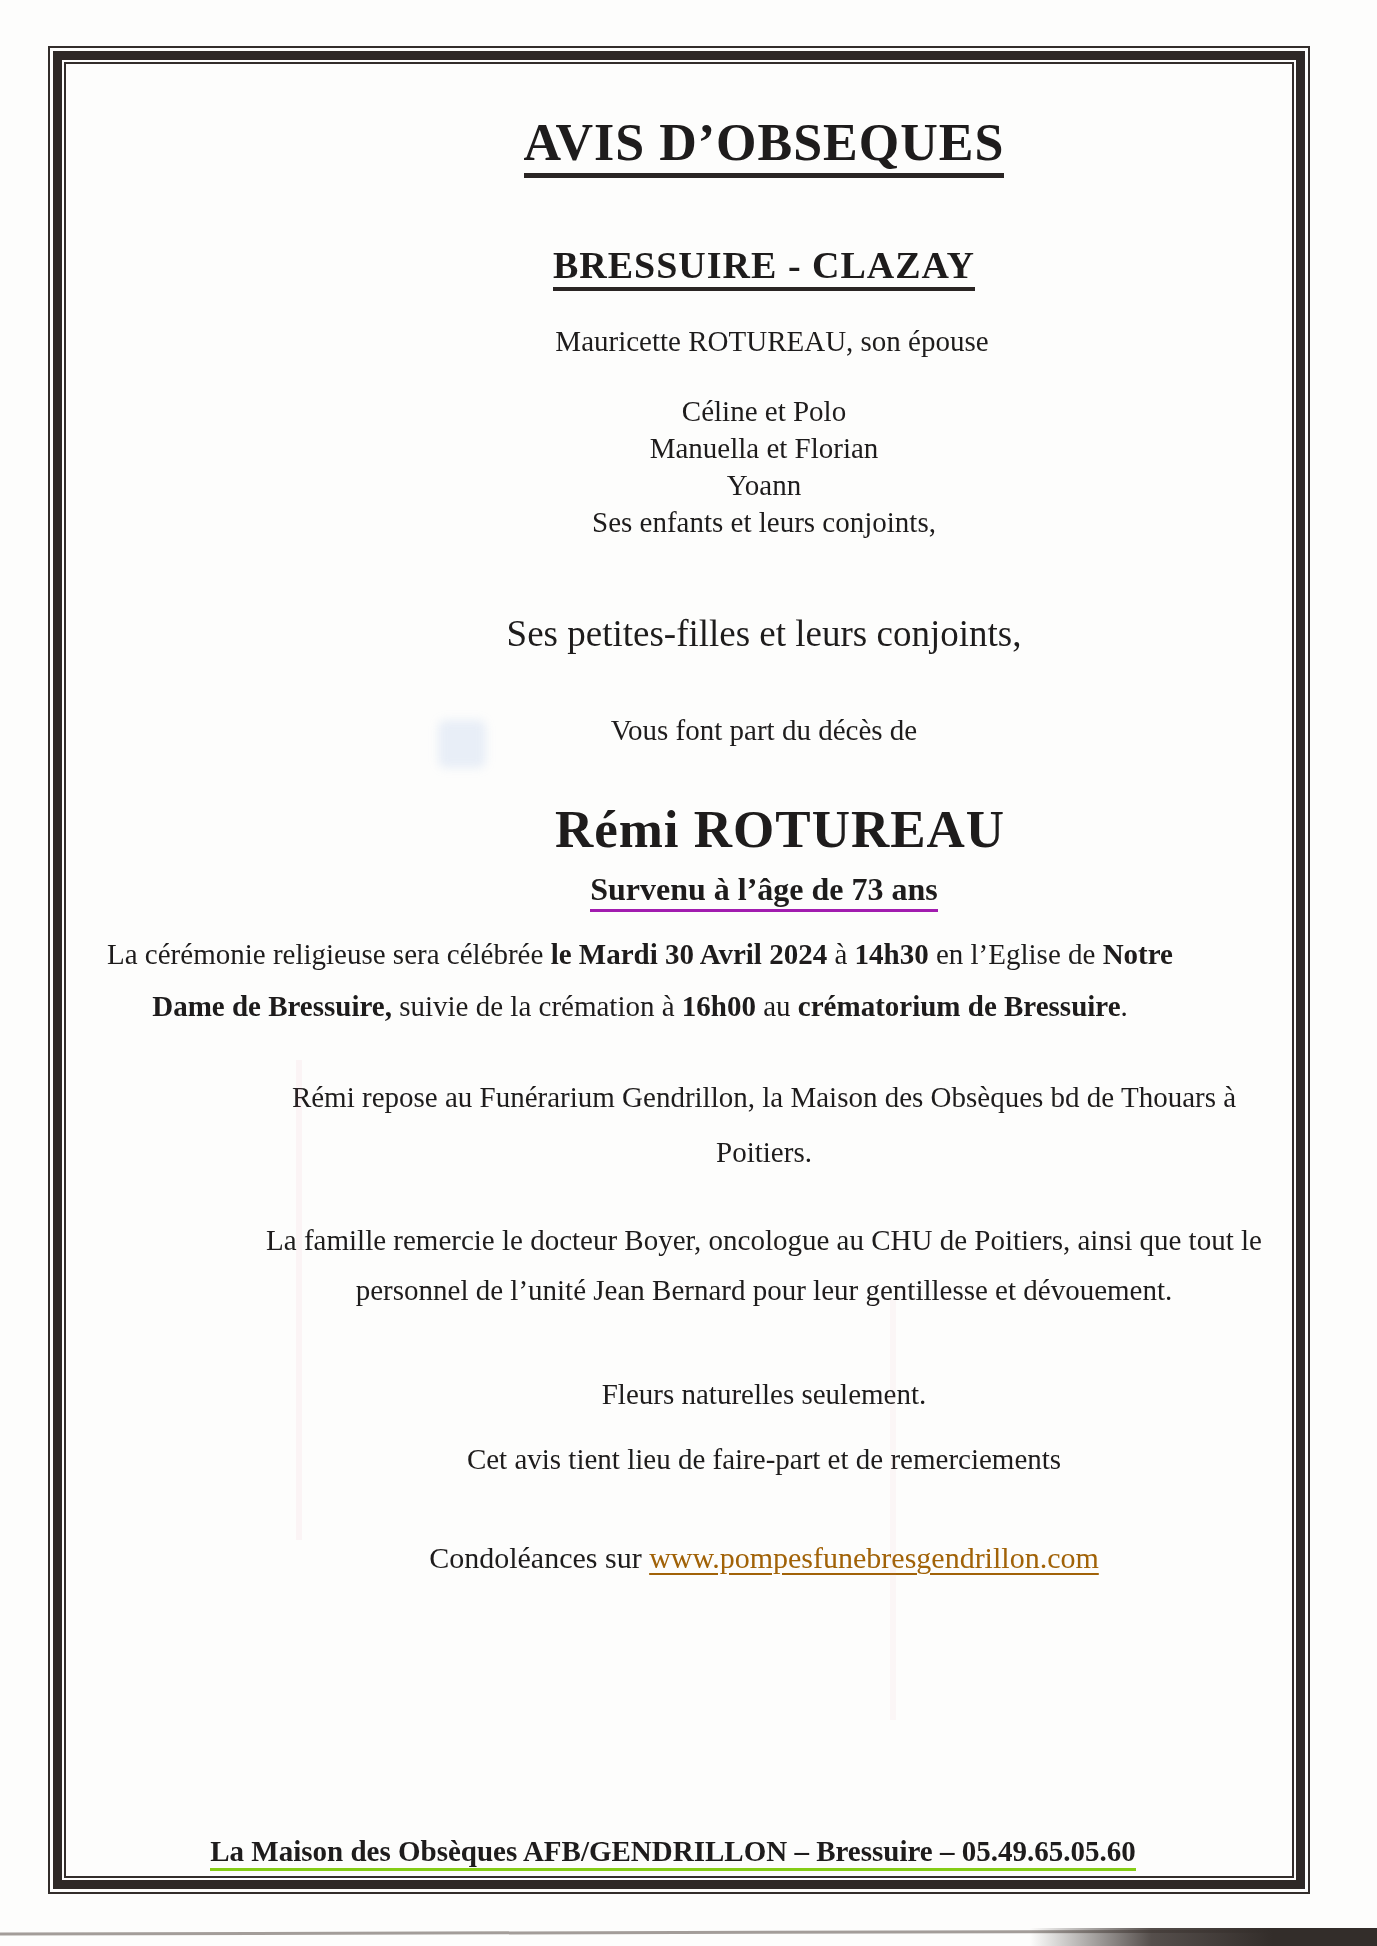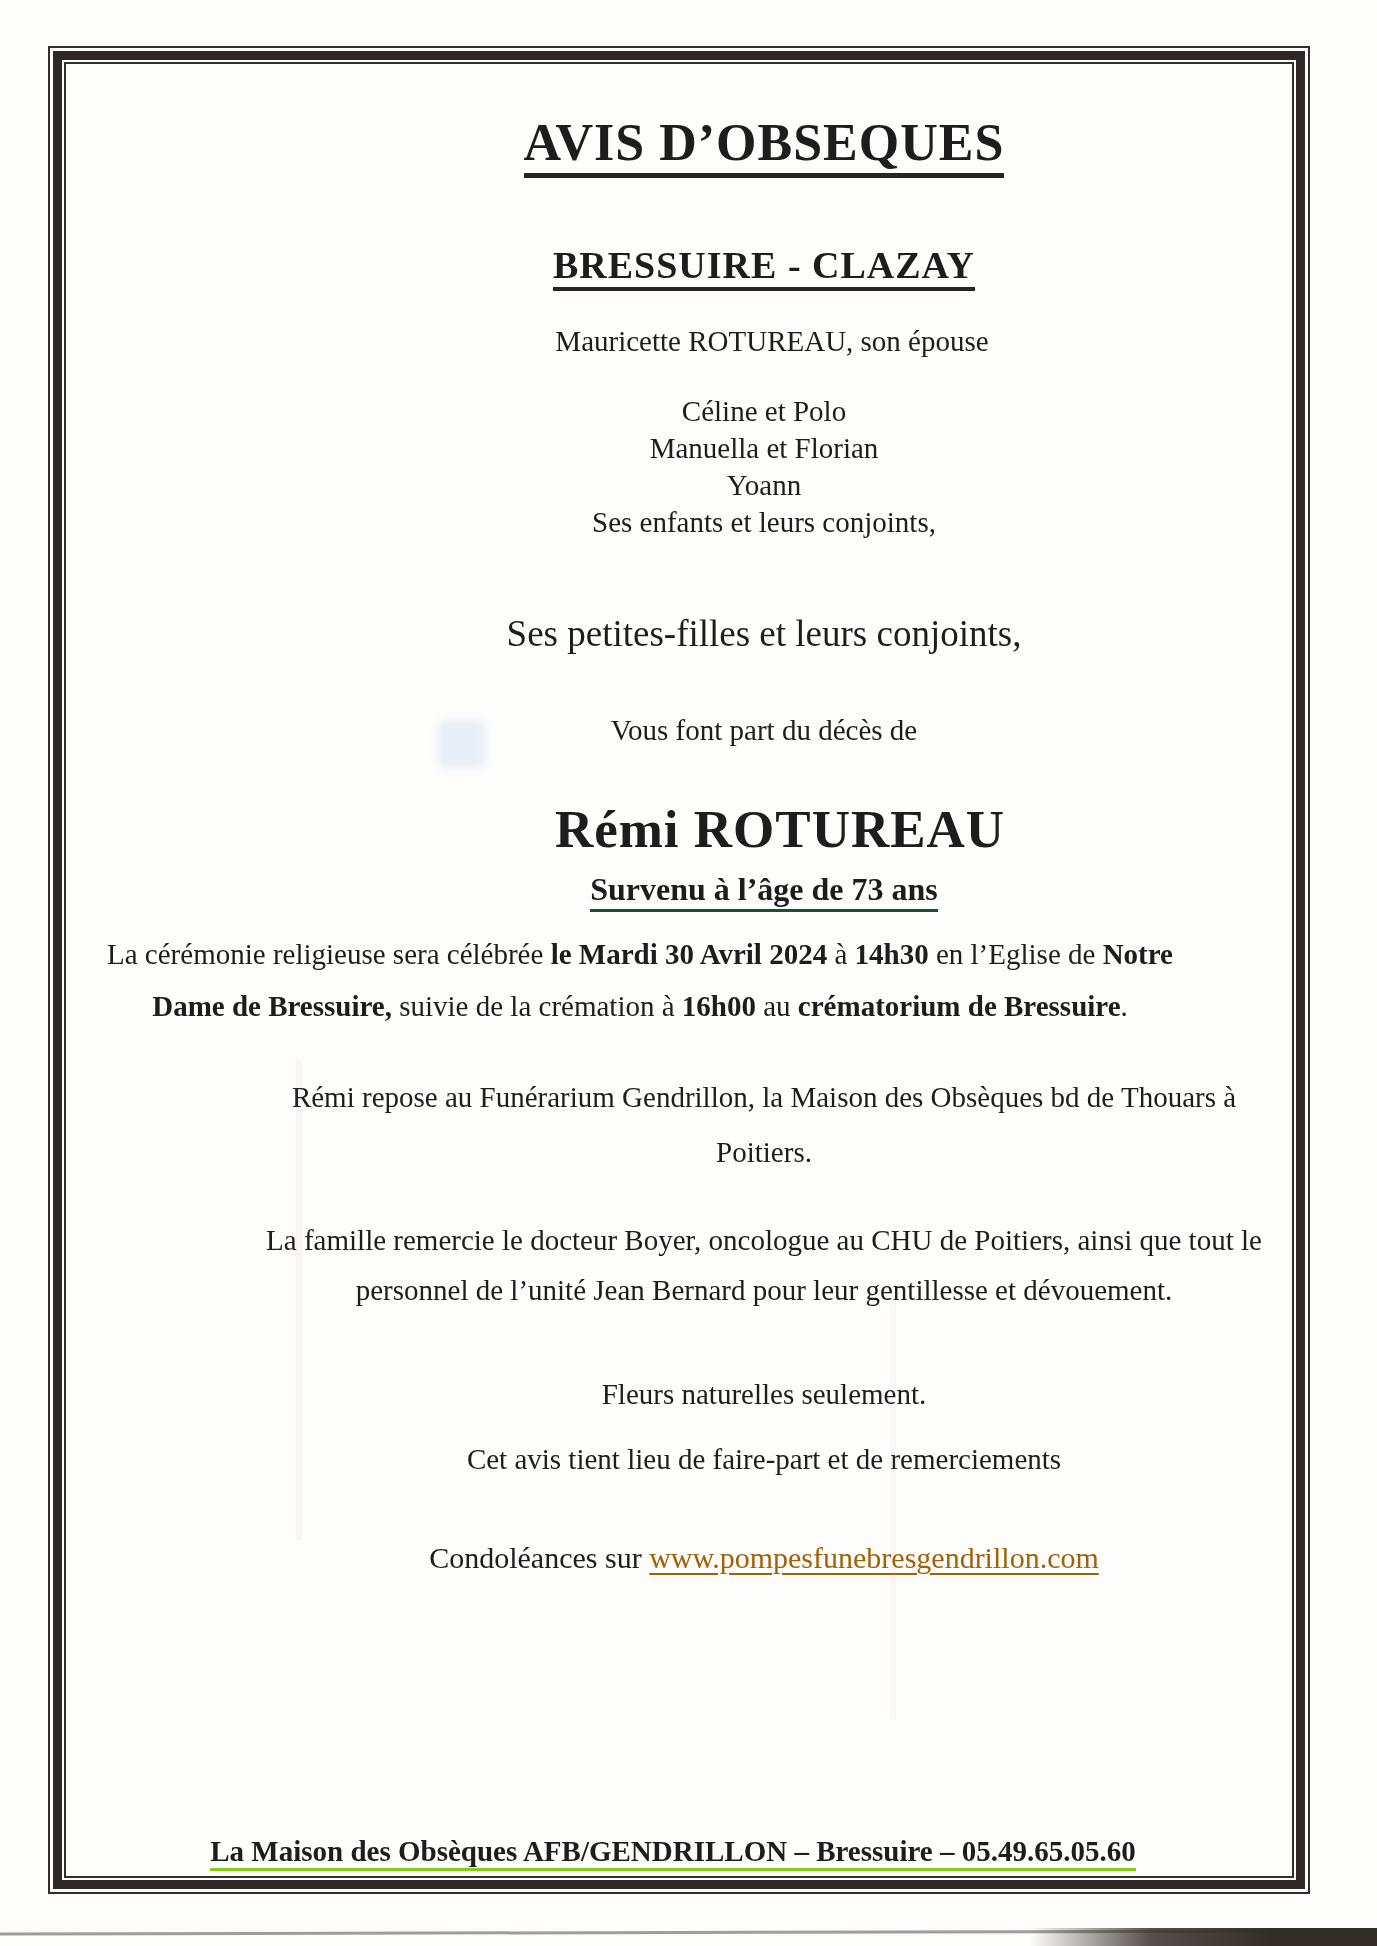--- a/index.html
+++ b/index.html
@@ -36,21 +36,21 @@
   .subtitle{
     top:243px;font-size:38px;font-weight:bold;letter-spacing:1px;
   }
   .subtitle .u{border-bottom:4px solid #2a2524;padding-bottom:1px;}
   .spouse-line{top:324px;font-size:29px;padding-left:8px;}
   .children-block{top:393px;font-size:29px;line-height:37px;}
   .grandchildren-line{top:612px;font-size:37px;}
   .announce-line{top:713px;font-size:29px;}
   .deceased-name{top:798px;font-size:53px;font-weight:bold;letter-spacing:1px;padding-left:16px;}
   .age-line{top:871px;font-size:32px;font-weight:bold;}
-  .age-line .u{border-bottom:3px solid #14532d;padding-bottom:2px;}
+  .age-line .u{border-bottom:3px solid #a21caf;padding-bottom:2px;}
   .para{font-size:29px;}
   .ceremony-para{
     position:absolute;left:85px;width:1110px;top:928px;
     text-align:center;white-space:nowrap;line-height:52px;
   }
   .repose-para{top:1070px;line-height:55px;}
   .thanks-para{top:1215px;line-height:50px;}
   .flowers-line{top:1377px;font-size:29px;}
   .fairepart-line{top:1442px;font-size:29px;}
   .condolences-line{top:1540px;font-size:30px;}

